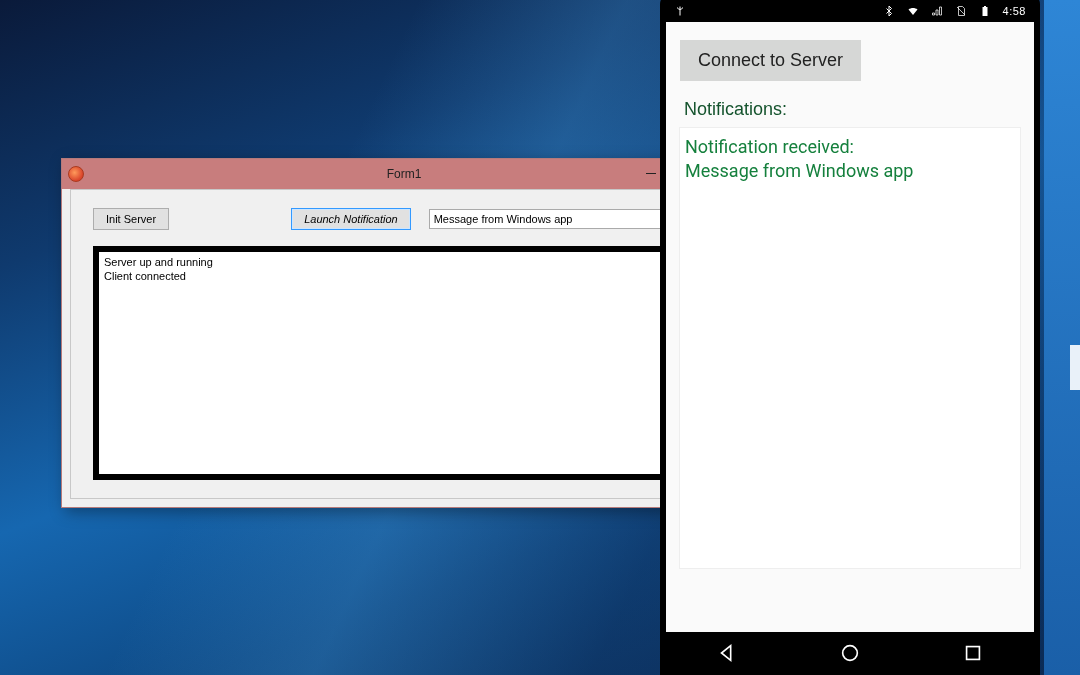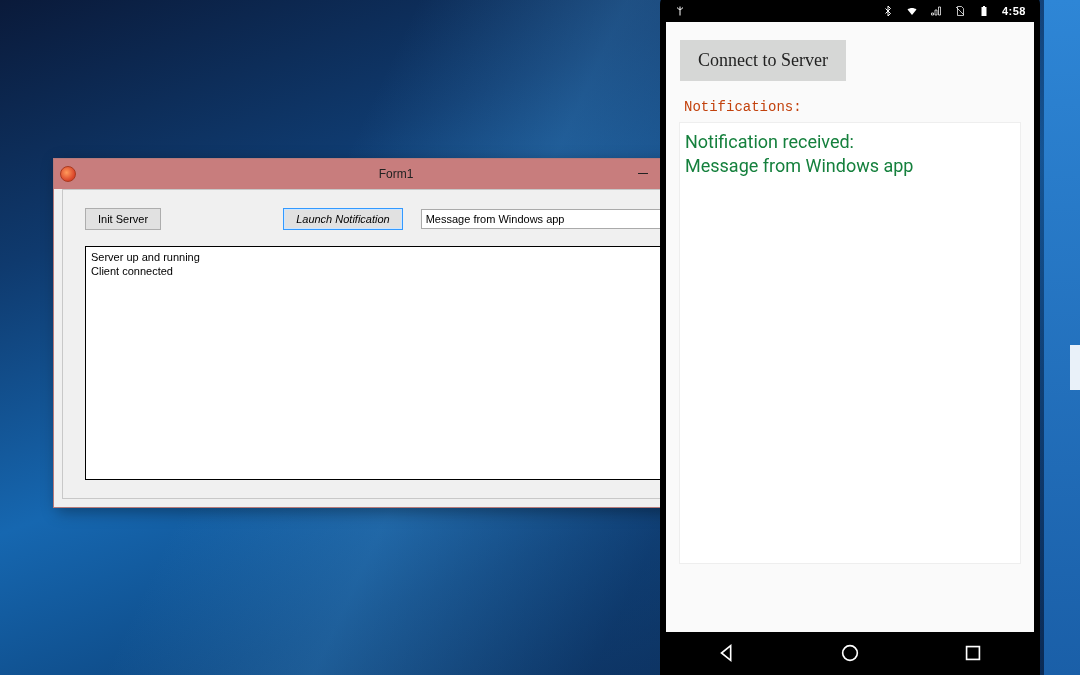--- a/index.html
+++ b/index.html
@@ -19,21 +19,21 @@
   .right-slice {
     position:absolute; right:0; top:0; width:36px; height:100%;
     background: linear-gradient(180deg, #2e86d6 0%, #1a5fa8 100%);
   }
   .right-slice .tab {
     position:absolute; right:0; top:345px; width:10px; height:45px; background:#fff; opacity:.9;
   }
 
   
   .win {
-    position:absolute; left:53px; top:158px; width:686px; height:350px;
+    position:absolute; left:61px; top:158px; width:686px; height:350px;
     background:#f0f0f0; border:1px solid #b57a7a;
     box-shadow: 4px 4px 14px rgba(0,0,0,.35);
   }
   .win .titlebar {
     height:30px; background:#c87d7d; display:flex; align-items:center; position:relative;
     font-size:12px; color:#222;
   }
   .titlebar .ico {
     width:16px; height:16px; margin:0 6px; border-radius:50%;
     background:radial-gradient(circle at 40% 40%, #ff9a5b, #d9432a 70%);
@@ -60,43 +60,43 @@
     height:22px; background:#e1e1e1; border:1px solid #adadad;
     font-size:11px; padding:0 12px; font-family:inherit; cursor:pointer;
   }
   .btn.act { border-color:#3399ff; box-shadow: inset 0 0 0 1px #cde6ff; font-style: italic; }
   .spacer { width:98px; }
   .txt {
     height:20px; border:1px solid #aaa; background:#fff; font-size:11px; padding:1px 4px; font-family:inherit; flex:1; margin-left:6px;
   }
   .memo {
     position:absolute; left:22px; right:22px; top:56px; bottom:18px;
-    background:#fff; border:1px solid #000000; font-size:11px; padding:3px 5px; white-space:pre; overflow:hidden; font-family:inherit; line-height:14px;
+    background:#fff; border:6px solid #000000; font-size:11px; padding:3px 5px; white-space:pre; overflow:hidden; font-family:inherit; line-height:14px;
   }
 
   
   .phone {
     position:absolute; left:660px; top:-6px; width:380px; height:690px;
     background:#000; border-radius:10px; padding:6px;
   }
   .phone .screen{
     width:100%; height:100%; background:#fafafa; position:relative; overflow:hidden;
   }
   .statusbar{
     height:22px; background:#000; color:#fff; display:flex; align-items:center; justify-content:space-between; padding:0 8px; font-size:11px;
   }
-  .statusbar .left-ico, .statusbar .right-ico{ display:flex; align-items:center; gap:12px;font-weight:bold; }
+  .statusbar .left-ico, .statusbar .right-ico{ display:flex; align-items:center; gap:12px; }
   .statusbar svg{ width:12px; height:12px; fill:#fff; }
   .statusbar .clock{ font-size:11px; letter-spacing:.5px; }
 
   .app-body{ padding:18px 14px 0 14px; }
   .and-btn{
-    background:#d6d7d6; border:none; color:#222; font-size:18px; padding:10px 18px; font-family:Liberation Serif, serif; cursor:pointer;text-align:center;
+    background:#d6d7d6; border:none; color:#222; font-size:18px; padding:10px 18px; font-family:Liberation Sans, sans-serif; cursor:pointer;text-align:center;
   }
-  .label{ font-size:14px; color:#c2410c; margin:18px 0 8px 4px; font-family:Liberation Mono, monospace;}
+  .label{ font-size:18px; color:#14532d; margin:18px 0 8px 4px; font-family:Liberation Sans, sans-serif;}
   .notif-box{
     background:#fff; border:1px solid #fff; font-size:18px; color:#15803d; padding:6px 4px; height:440px; font-family:Roboto,Arial,sans-serif; line-height:24px; white-space:pre-line;
     box-shadow: 0 0 0 1px #eee;
   }
 
   .navbar{
     position:absolute; left:0; right:0; bottom:0; height:46px; background:#000; display:flex; align-items:center; justify-content:space-around;
   }
   .navbar svg{ width:22px; height:22px; stroke:#fff; fill:none; stroke-width:1.8; }
 </style>

